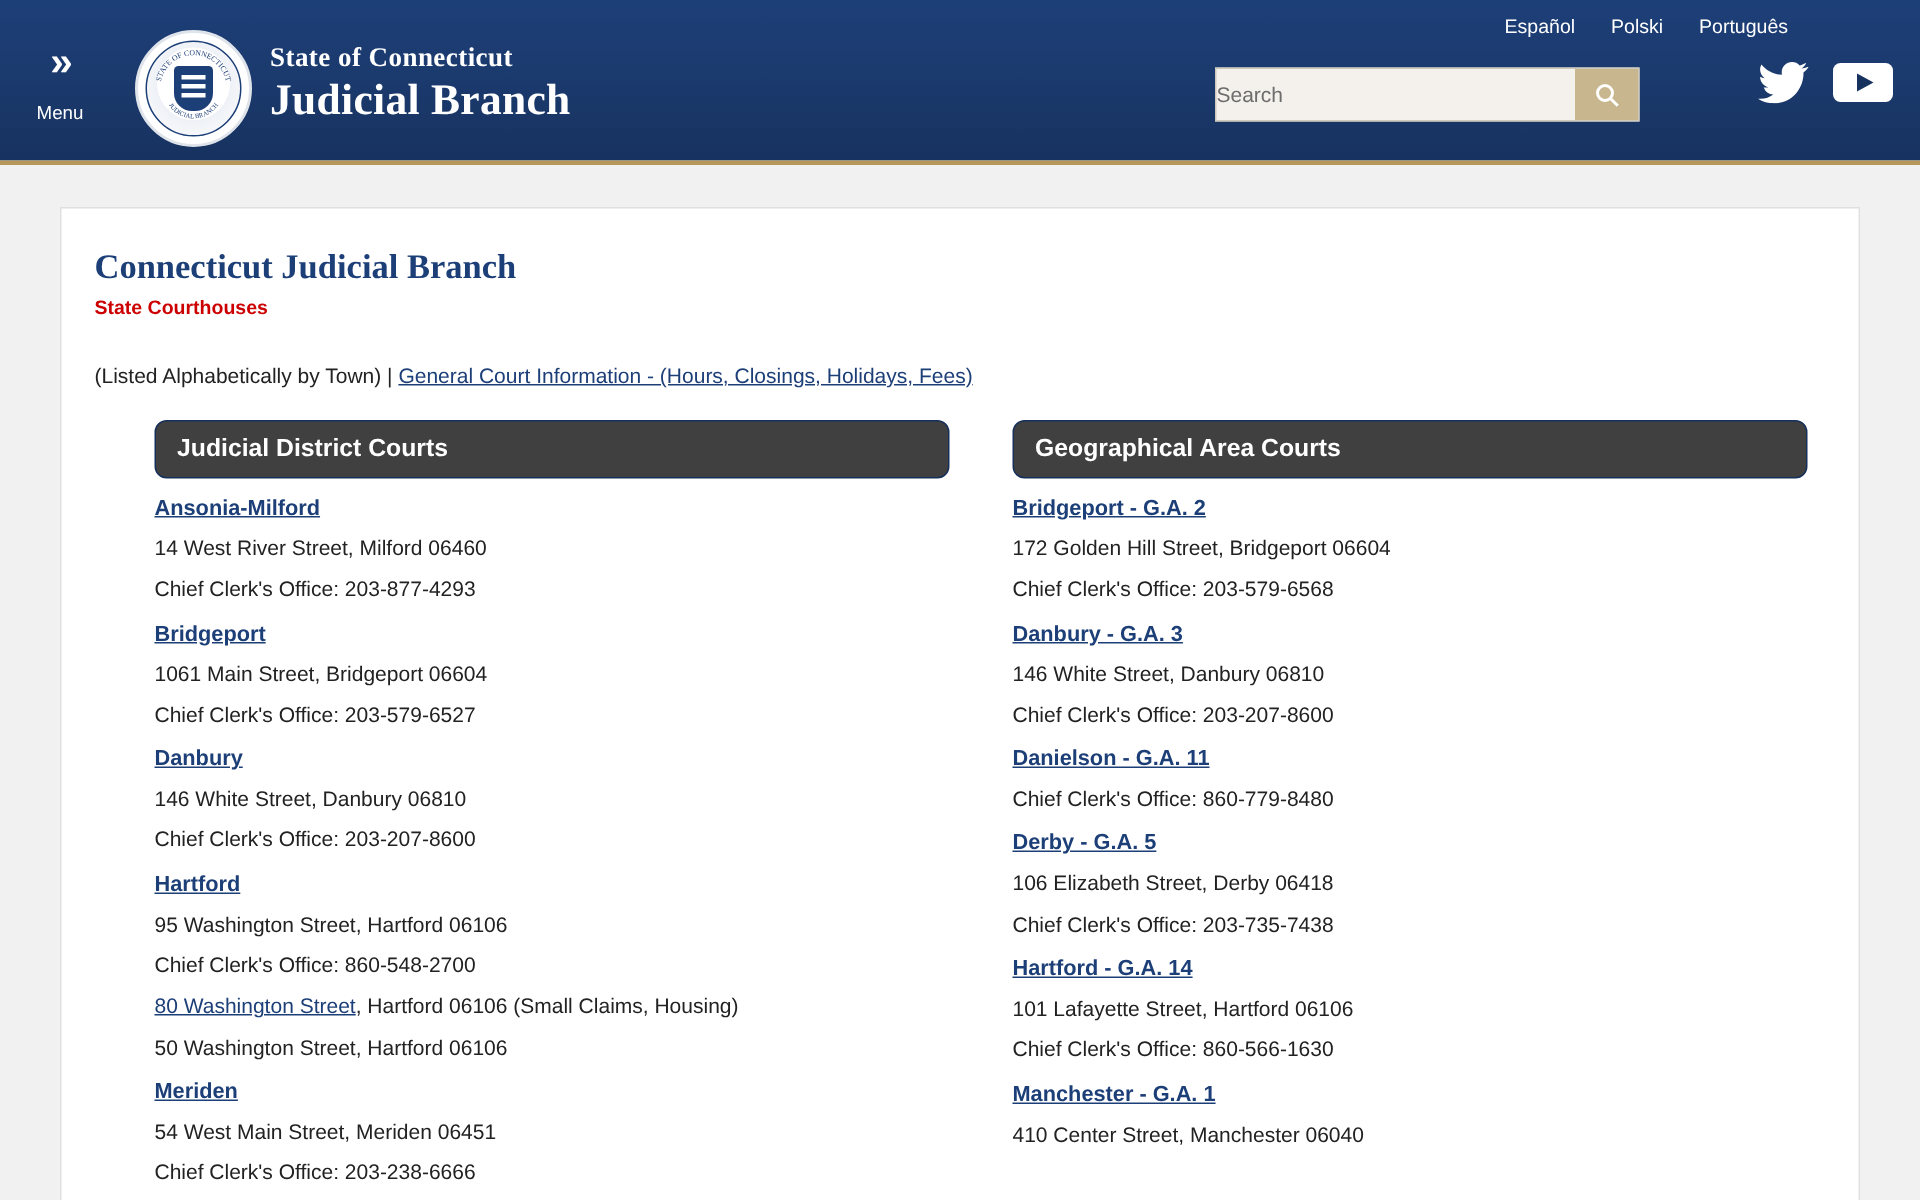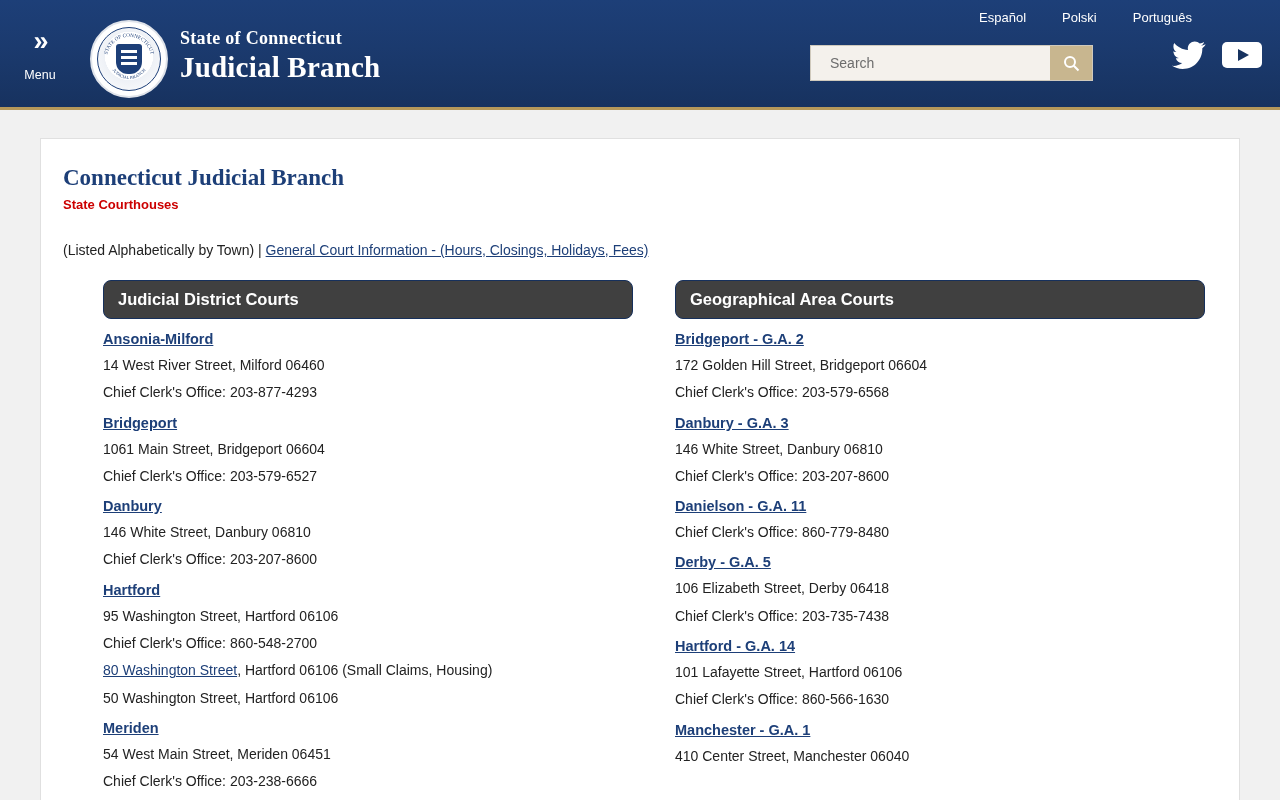--- a/index.html
+++ b/index.html
@@ -92,42 +92,42 @@
     font-size: 29px;
     font-weight: bold;
     margin-top: 2px;
     letter-spacing: 0.2px;
   }
 
   .lang-bar {
     position: absolute;
     right: 88px; top: 10px;
     display: flex;
-    gap: 36px;
+    gap: 24px;
   }
   .lang-bar a {
     color: #ffffff;
     font-size: 13px;
     text-decoration: none;
   }
 
   .search-wrap {
     position: absolute;
     left: 810px; top: 45px;
     display: flex;
     width: 283px; height: 36px;
     background: #f4f1ec;
     border: 1px solid #cfc9bc;
   }
   .search-input {
     flex: 1;
     border: none;
     outline: none;
     background: transparent;
-    padding: 0 19px;
+    padding: 0 0;
     font-size: 14px;
     color: #333;
     font-family: "Liberation Sans", sans-serif;
   }
   .search-input::placeholder { color: #6d6d6d; }
   .search-btn {
     width: 42px;
     background: #c8b68f;
     border: none;
     cursor: pointer;

